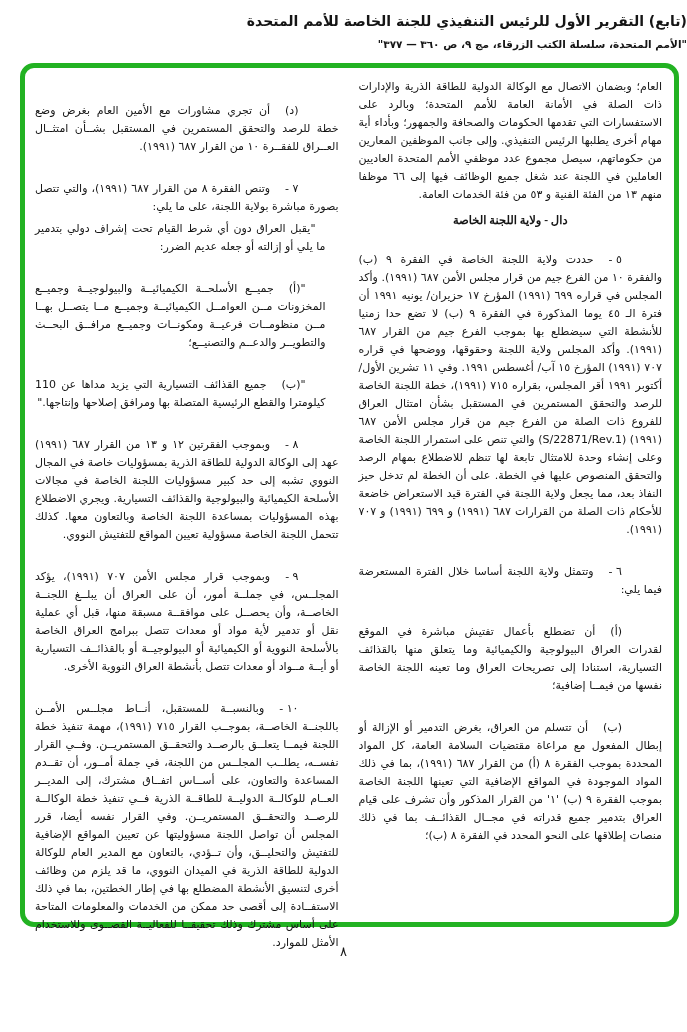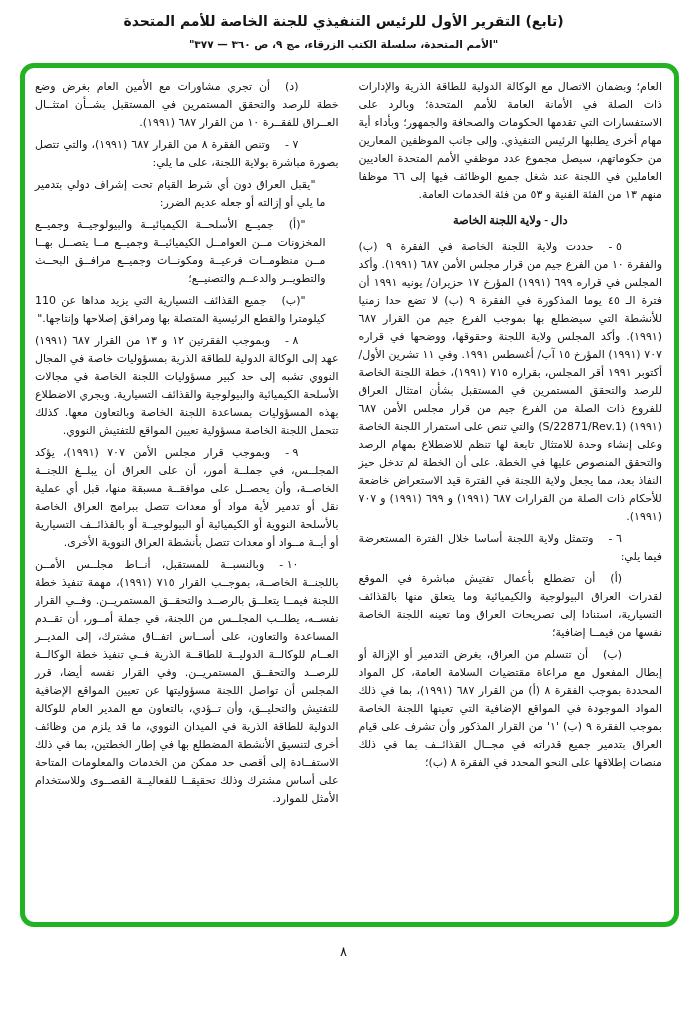--- a/index.html
+++ b/index.html
@@ -10,21 +10,20 @@
   body {
     width: 687px;
     height: 1032px;
     font-family: "DejaVu Sans", sans-serif;
     color: #151515;
     direction: rtl;
     overflow: hidden;
   }
   .page-header {
     padding-top: 12px;
-    text-align: center;
   }
   .title {
     font-size: 14px;
     font-weight: bold;
     line-height: 1.35;
     letter-spacing: 0px;
   }
   .subtitle {
     margin-top: 7px;
     font-size: 10.5px;
@@ -49,21 +48,21 @@
   .col {
     flex: 1 1 0;
     min-width: 0;
   }
   p.para {
     margin: 0 0 4px 0;
     font-size: 11px;
     line-height: 18px;
     text-align: justify;
   }
-  p.indent { text-indent: 20px; }
+  p.indent { text-indent: 20px; margin-top: 24px; }
   .lbl {
     display: inline-block;
     margin-left: 15px;
     white-space: nowrap;
   }
   .heading {
     margin: 9px 0 11px 0;
     font-size: 11.5px;
     font-weight: bold;
     text-align: center;

